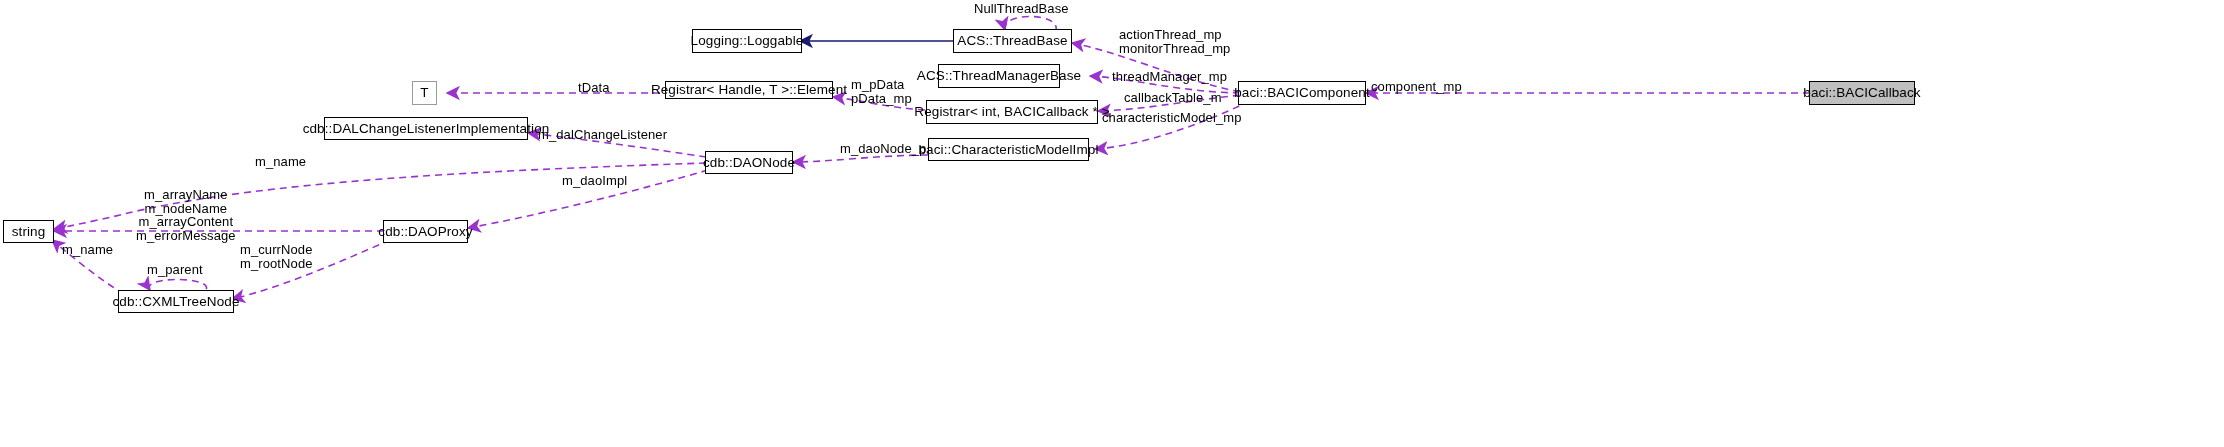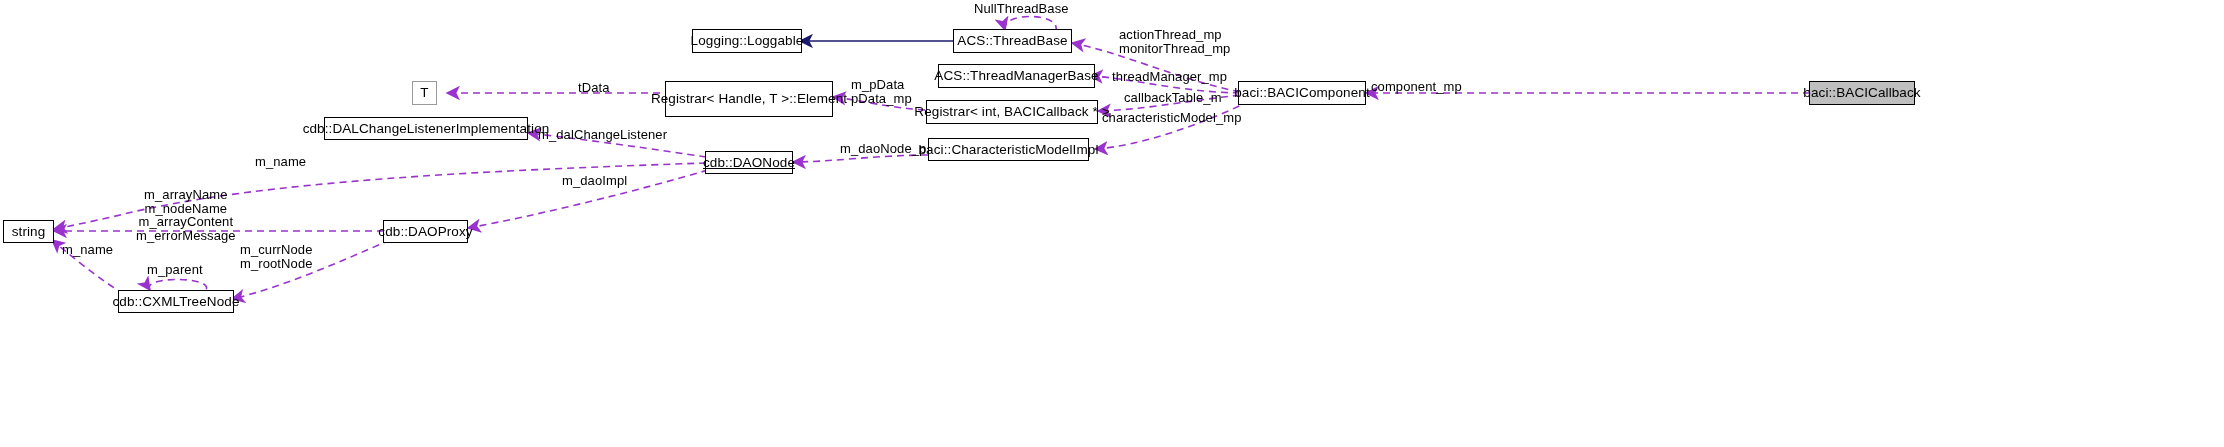--- a/index.html
+++ b/index.html
@@ -140,49 +140,49 @@
   </svg>
 
   <div class="node" style="left:692px; top:29px; width:110px; height:24px;">
     <span>Logging::Loggable</span>
   </div>
 
   <div class="node" style="left:953px; top:29px; width:119px; height:24px;">
     <span>ACS::ThreadBase</span>
   </div>
 
-  <div class="node" style="left:938px; top:64px; width:157px; height:24px;">
+  <div class="node" style="left:938px; top:64px; width:122px; height:24px;">
     <span>ACS::ThreadManagerBase</span>
   </div>
 
   <div class="node grey-border" style="left:412px; top:81px; width:25px; height:24px;">
     <span>T</span>
   </div>
 
-  <div class="node" style="left:665px; top:81px; width:168px; height:36px;">
+  <div class="node" style="left:665px; top:81px; width:168px; height:18px;">
     <span>Registrar&lt; Handle, T &gt;::Element</span>
   </div>
 
   <div class="node" style="left:926px; top:100px; width:172px; height:24px;">
     <span>Registrar&lt; int, BACICallback * &gt;</span>
   </div>
 
   <div class="node" style="left:1238px; top:81px; width:128px; height:24px;">
     <span>baci::BACIComponent</span>
   </div>
 
   <div class="node grey-fill" style="left:1809px; top:81px; width:106px; height:24px;">
     <span>baci::BACICallback</span>
   </div>
 
   <div class="node" style="left:324px; top:117px; width:204px; height:23px;">
     <span>cdb::DALChangeListenerImplementation</span>
   </div>
 
-  <div class="node" style="left:705px; top:151px; width:88px; height:23px;text-decoration:underline;">
+  <div class="node" style="left:705px; top:151px; width:88px; height:23px;">
     <span>cdb::DAONode</span>
   </div>
 
   <div class="node" style="left:928px; top:138px; width:161px; height:23px;">
     <span>baci::CharacteristicModelImpl</span>
   </div>
 
   <div class="node" style="left:383px; top:220px; width:85px; height:23px;">
     <span>cdb::DAOProxy</span>
   </div>

